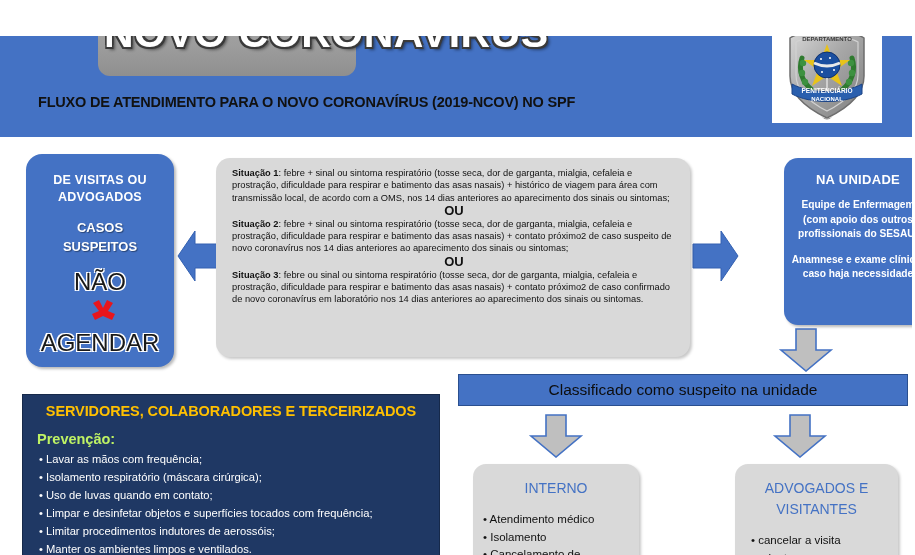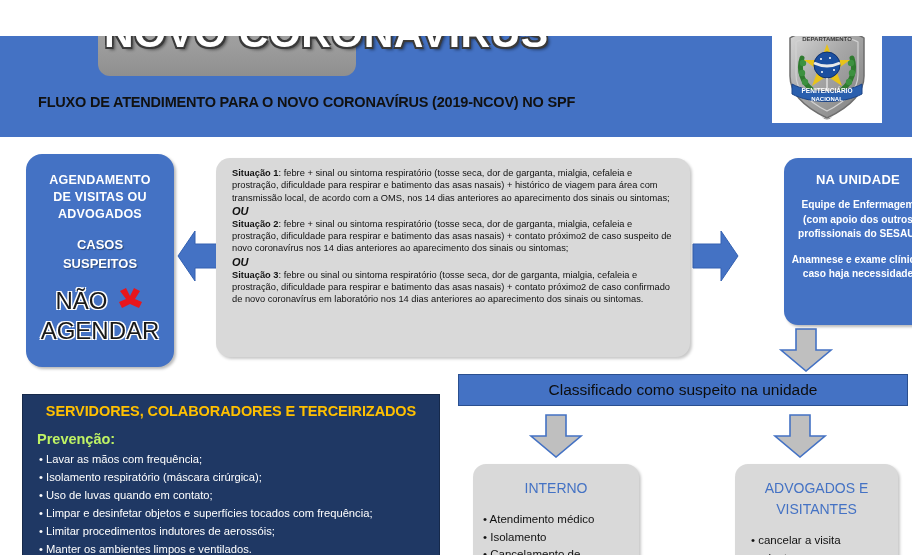--- a/index.html
+++ b/index.html
@@ -90,20 +90,21 @@
     line-height: 19px;
     margin-top: 12px;
     text-shadow: 1px 1px 1px rgba(0,0,0,.4);
   }
   .nao-row {
     margin-top: 12px;
     display: flex;
     align-items: center;
     justify-content: center;
     gap: 2px;
+    flex-direction: column;
   }
   .outline-black {
     font-size: 24px;
     font-weight: 400;
     color: #1a1a1a;
     line-height: 27px;
     text-shadow:
       -1.3px -1.3px 0 #ffffff,
        1.3px -1.3px 0 #ffffff,
       -1.3px  1.3px 0 #ffffff,
@@ -130,25 +131,25 @@
   }
   .sit-p {
     font-size: 9.3px;
     line-height: 12.3px;
     color: #111111;
     text-align: left;
     font-family: "Liberation Sans", sans-serif;
   }
   .sit-p b { font-weight: 700; }
   .sit-ou {
-    font-size: 11px;
-    font-weight: 700;
+    font-size: 13px;
+    font-weight: 700;
+    text-align: center;
     line-height: 14px;
     color: #111111;
-    font-style: italic;
   }
 
   
   .box-unidade {
     position: absolute;
     left: 784px; top: 122px;
     width: 148px; height: 167px;
     background: #4472C4;
     border-radius: 14px;
     box-shadow: 2px 2px 3px rgba(0,0,0,.28);
@@ -315,21 +316,20 @@
 
       <path d="M20 56 C38 66 72 66 90 56 L90 66 C72 76 38 76 20 66 Z" fill="#2a5fae" stroke="#1c4486" stroke-width="1"></path>
       <text x="55" y="65" font-family="'Liberation Sans',sans-serif" font-size="6.5" fill="#ffffff" text-anchor="middle" font-weight="bold">PENITENCIÁRIO</text>
       <text x="55" y="73" font-family="'Liberation Sans',sans-serif" font-size="6" fill="#ffffff" text-anchor="middle" font-weight="bold">NACIONAL</text>
       <text x="55" y="13" font-family="'Liberation Sans',sans-serif" font-size="6" fill="#3b3b3b" text-anchor="middle" font-weight="bold">DEPARTAMENTO</text>
       <path d="M49 88 q6 7 12 0 q-6 5 -12 0 Z" fill="#8d8d8d"></path>
     </svg>
   </div>
 
   <div class="box-agendamento">
-    <div class="l1">AGENDAMENTO</div>
     <div class="l1">DE VISITAS OU</div>
     <div class="l1">ADVOGADOS</div>
     <div class="l2">CASOS</div>
     <div class="l2" style="margin-top:0">SUSPEITOS</div>
     <div class="nao-row">
       <span class="outline-black">NÃO</span>
       <svg class="red-x" viewBox="0 0 30 30">
         <path d="M5 6 L11 3 L15 11 L19 3 L25 6 L20 14 L27 17 L24 23 L15 19 L7 23 L4 17 L11 14 Z" fill="#e8161c"></path>
       </svg>
     </div>

